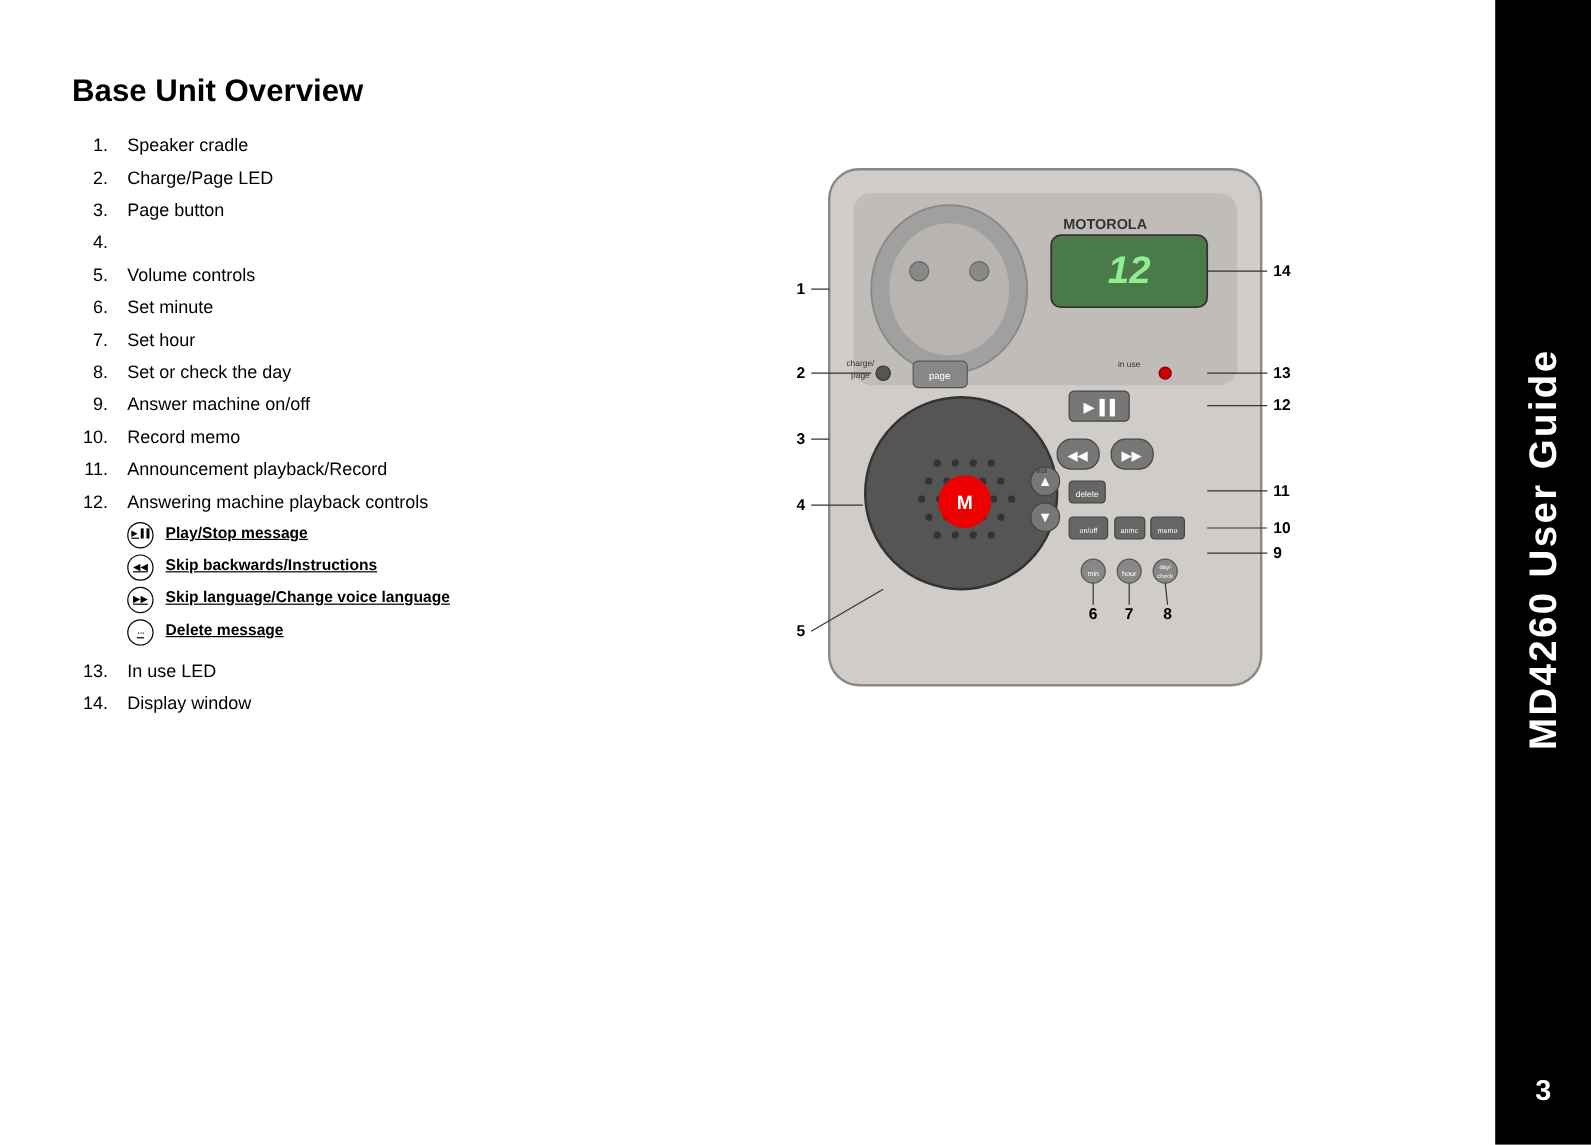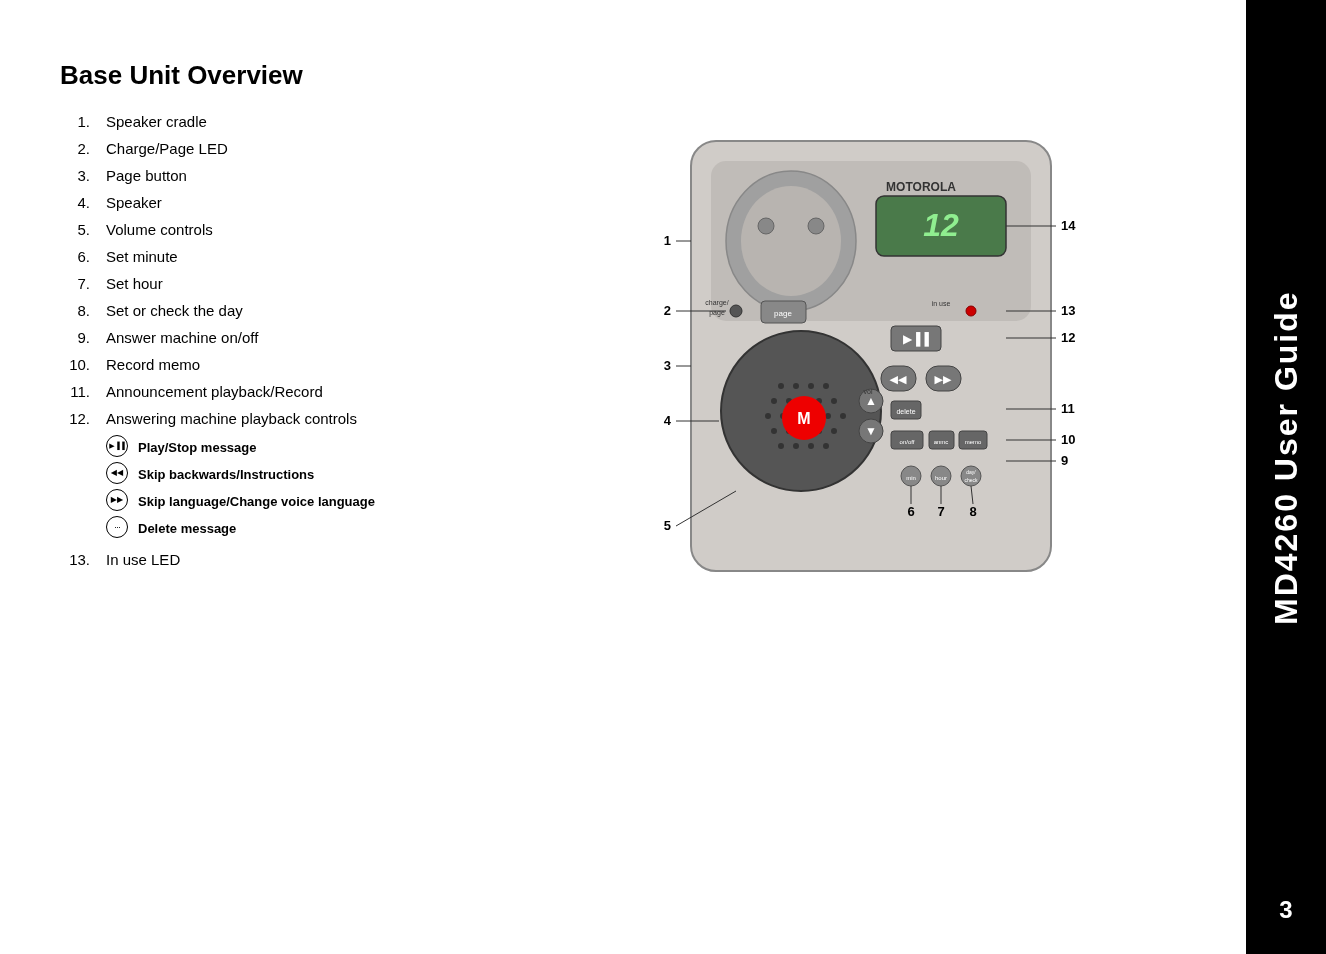--- a/index.html
+++ b/index.html
@@ -116,26 +116,27 @@
 
     
     .sub-items {
       list-style: none;
       margin-top: 6px;
       margin-left: 0px;
     }
 
     .sub-items li {
       display: flex;
-      align-items: flex-end;
+      align-items: flex-start;
       gap: 10px;
       margin-bottom: 5px;
       font-size: 13px;
       color: #000000;
       line-height: 1.4;
+      text-decoration: underline;
     }
 
     .sub-icon {
       display: inline-flex;
       align-items: center;
       justify-content: center;
       width: 22px;
       height: 22px;
       border-radius: 50%;
       border: 1.5px solid #000;
@@ -185,21 +186,20 @@
         <li>
           <span class="list-number">2.</span>
           <span class="list-text">Charge/Page LED</span>
         </li>
         <li>
           <span class="list-number">3.</span>
           <span class="list-text">Page button</span>
         </li>
         <li>
           <span class="list-number">4.</span>
-          <span class="list-text">Speaker</span>
         </li>
         <li>
           <span class="list-number">5.</span>
           <span class="list-text">Volume controls</span>
         </li>
         <li>
           <span class="list-number">6.</span>
           <span class="list-text">Set minute</span>
         </li>
         <li>
@@ -242,20 +242,24 @@
               <li>
                 <span class="sub-icon" style="font-size:9px; letter-spacing:-1px;">···</span>
                 <span class="sub-label">Delete message</span>
               </li>
             </ul>
           </span>
         </li>
         <li>
           <span class="list-number">13.</span>
           <span class="list-text">In use LED</span>
+        </li>
+        <li>
+          <span class="list-number">14.</span>
+          <span class="list-text">Display window</span>
         </li>
       </ul>
     </div>
 
     <div class="right-column">
       <div class="device-container">
         <svg viewBox="0 0 420 520" class="device-svg">
 
           <rect x="30" y="30" width="360" height="430" rx="25" ry="25" fill="#d0ccc8" stroke="#888" stroke-width="2"></rect>
 

